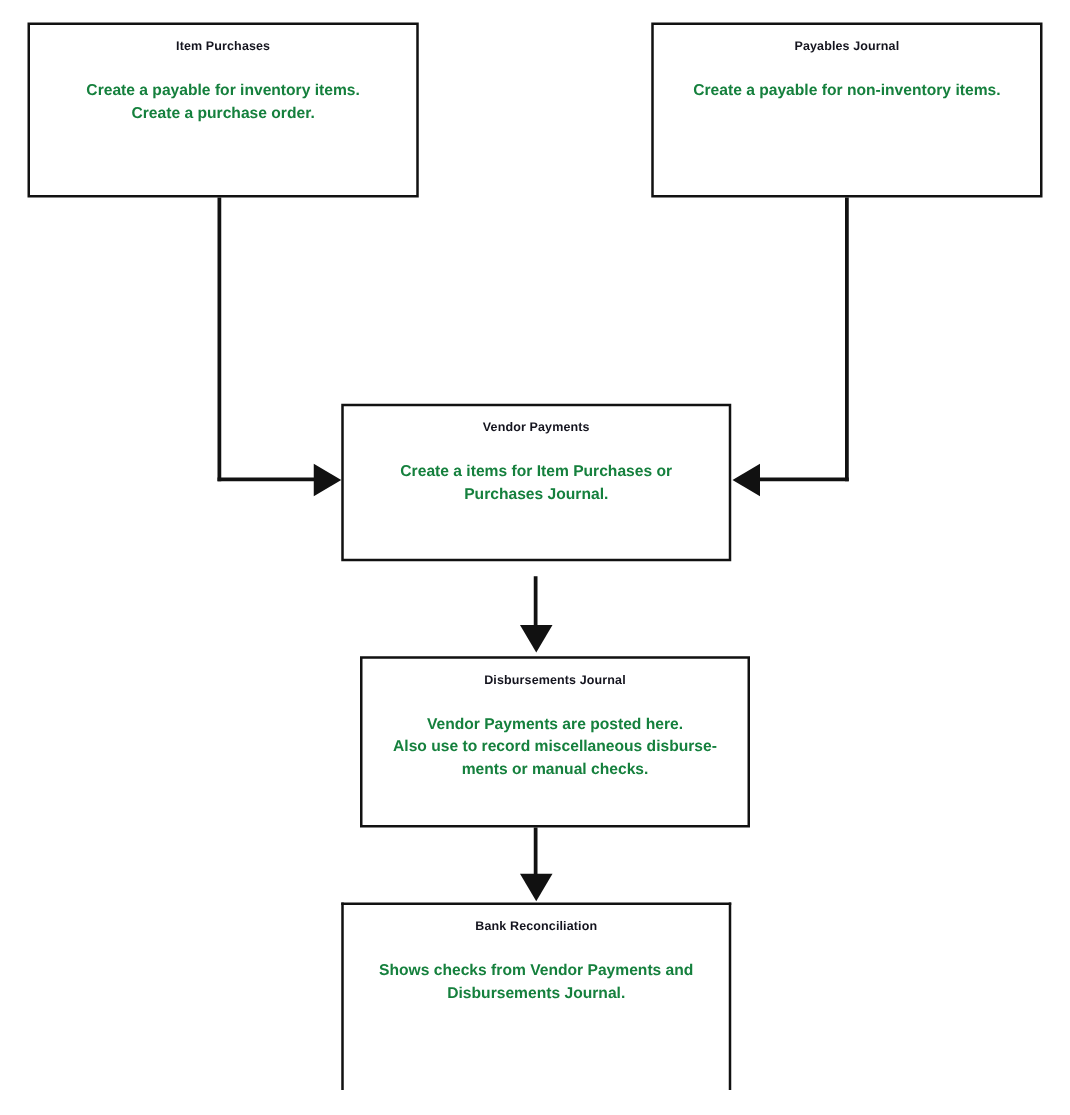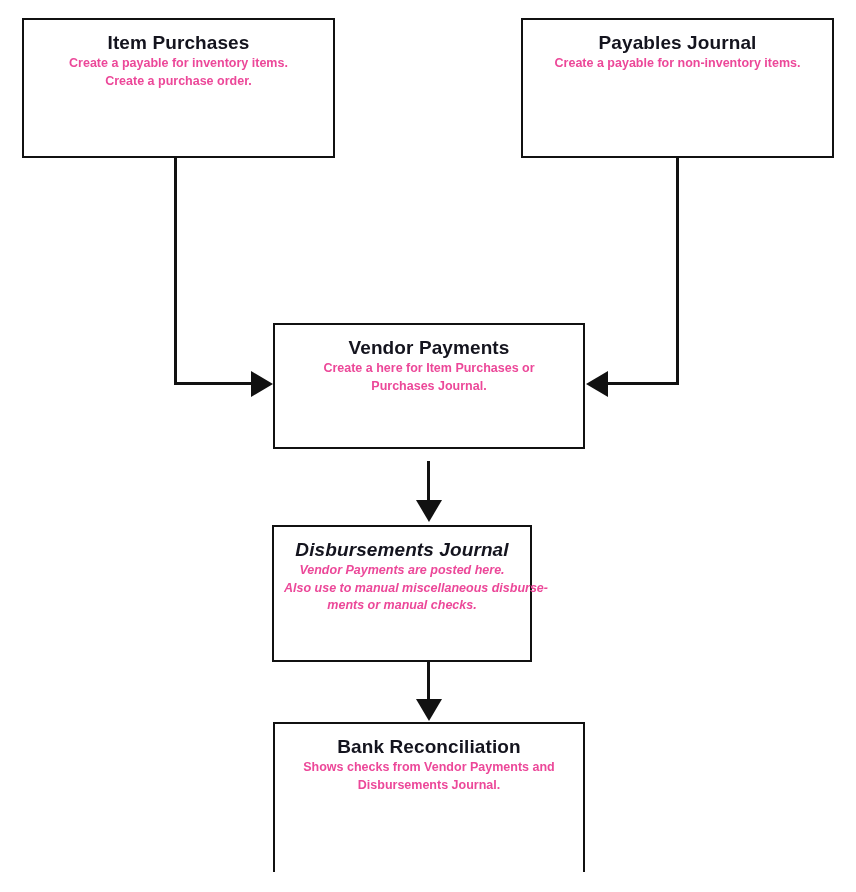--- a/index.html
+++ b/index.html
@@ -19,44 +19,45 @@
   }
   .flow-box {
     position: absolute;
     box-sizing: border-box;
     border: 2px solid #111111;
     background: #ffffff;
     text-align: center;
     z-index: 2;
   }
   .box-title {
-    font-size: 19px;
+    font-size: 10px;
     font-weight: bold;
     color: #14141e;
     letter-spacing: 0.1px;
     margin-top: 12px;
     line-height: 1.2;
   }
   .box-body {
     font-size: 12.5px;
     font-weight: bold;
-    color: #ec4899;
+    color: #15803d;
     line-height: 1.42;
+    margin-top: 20px;
     padding: 0 10px;
   }
   .box-body .line {
     display: block;
     white-space: nowrap;
   }
 
   
   #box-item-purchases      { left: 22px;  top: 18px;  width: 313px; height: 140px; }
   #box-payables-journal    { left: 521px; top: 18px;  width: 313px; height: 140px; }
   #box-vendor-payments     { left: 273px; top: 323px; width: 312px; height: 126px; }
-  #box-disbursements       { left: 272px; top: 525px; width: 260px; height: 137px; font-style: italic; }
+  #box-disbursements       { left: 288px; top: 525px; width: 312px; height: 137px; }
   #box-bank-reconciliation { left: 273px; top: 722px; width: 312px; height: 150px; border-bottom: none; }
 
   
   .conn {
     position: absolute;
     background: #111111;
     z-index: 1;
   }
   .vline { width: 3px; }
   .hline { height: 3px; }
@@ -132,30 +133,30 @@
   <div class="flow-box" id="box-payables-journal">
     <div class="box-title">Payables Journal</div>
     <div class="box-body">
       <span class="line">Create a payable for non-inventory items.</span>
     </div>
   </div>
 
   <div class="flow-box" id="box-vendor-payments">
     <div class="box-title">Vendor Payments</div>
     <div class="box-body">
-      <span class="line">Create a here for Item Purchases or</span>
+      <span class="line">Create a items for Item Purchases or</span>
       <span class="line">Purchases Journal.</span>
     </div>
   </div>
 
   <div class="flow-box" id="box-disbursements">
     <div class="box-title">Disbursements Journal</div>
     <div class="box-body">
       <span class="line">Vendor Payments are posted here.</span>
-      <span class="line">Also use to manual miscellaneous disburse-</span>
+      <span class="line">Also use to record miscellaneous disburse-</span>
       <span class="line">ments or manual checks.</span>
     </div>
   </div>
 
   <div class="flow-box" id="box-bank-reconciliation">
     <div class="box-title">Bank Reconciliation</div>
     <div class="box-body">
       <span class="line">Shows checks from Vendor Payments and</span>
       <span class="line">Disbursements Journal.</span>
     </div>

